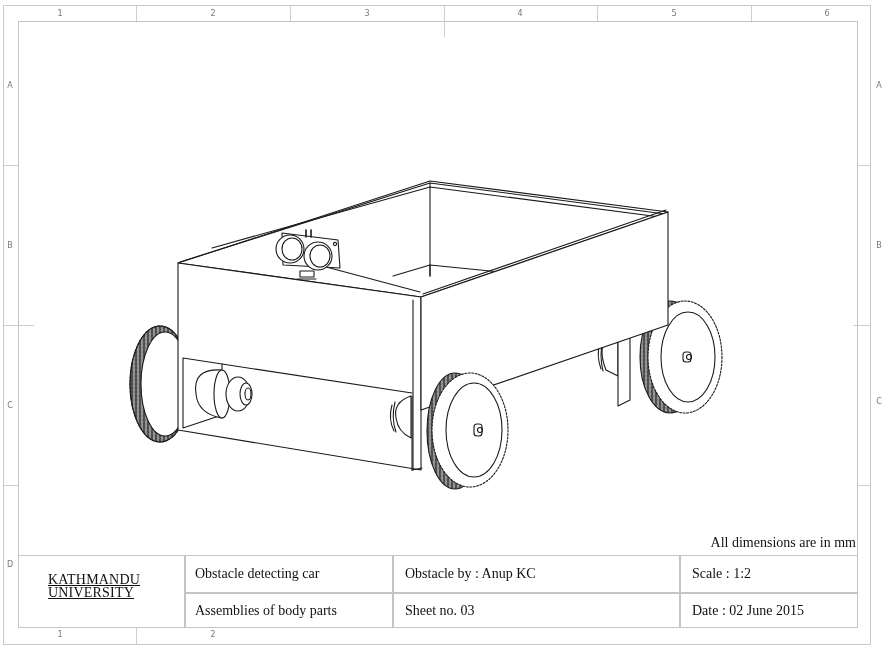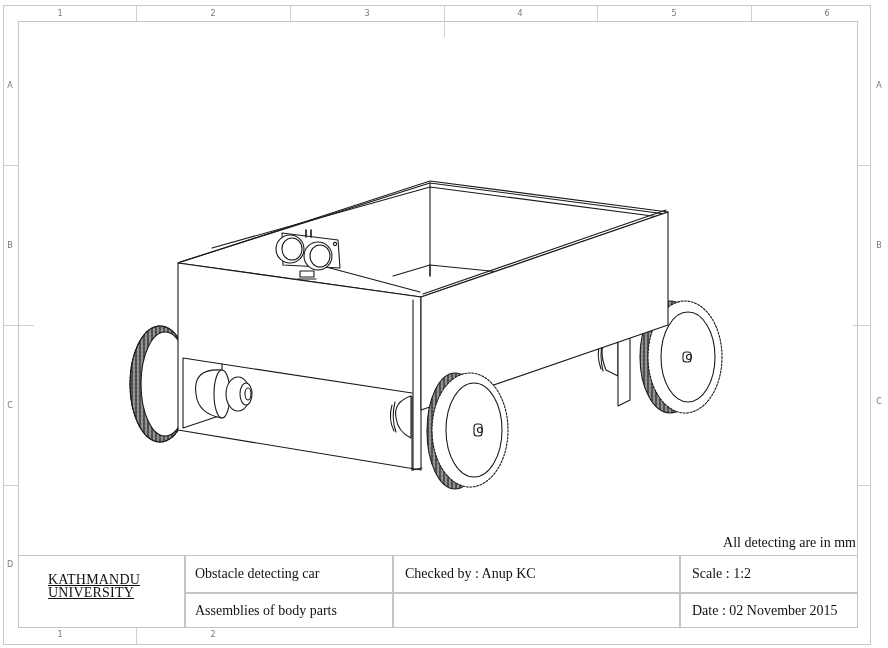--- a/index.html
+++ b/index.html
@@ -153,31 +153,32 @@
 
   <g>
     <ellipse cx="455" cy="431" rx="28" ry="58" fill="url(#teeth)"></ellipse>
     <ellipse cx="470" cy="430" rx="38" ry="57" fill="#fff" stroke-dasharray="2 1.5"></ellipse>
     <ellipse cx="474" cy="430" rx="28" ry="47" fill="#fff"></ellipse>
     <rect x="474" y="424" width="8" height="12" rx="3" fill="#fff"></rect>
     <circle cx="480" cy="430" r="2.5"></circle>
   </g>
 </svg>
 
-<div class="note">All detecting are in mm</div>
+<div class="note">All dimensions are in mm</div>
 
 <div class="tb">
   <div class="tb-vline" style="left:166px;"></div>
   <div class="tb-vline" style="left:374px;"></div>
   <div class="tb-vline" style="left:661px;"></div>
   <div class="tb-hline" style="left:166px;top:36px;width:674px;"></div>
 
   <div class="uni">
     <div>KATHMANDU</div>
     <div>UNIVERSITY</div>
   </div>
 
   <div class="tb-cell" style="left:166px;top:0;width:208px;height:36px;">Obstacle detecting car</div>
   <div class="tb-cell" style="left:166px;top:37px;width:208px;height:36px;">Assemblies of body parts</div>
-  <div class="tb-cell" style="left:376px;top:0;width:285px;height:36px;">Checked by : Anup KC</div>
+  <div class="tb-cell" style="left:376px;top:0;width:285px;height:36px;">Obstacle by : Anup KC</div>
+  <div class="tb-cell" style="left:376px;top:37px;width:285px;height:36px;">Sheet no. 03</div>
   <div class="tb-cell" style="left:663px;top:0;width:194px;height:36px;">Scale : 1:2</div>
-  <div class="tb-cell" style="left:663px;top:37px;width:177px;height:36px;">Date : 02 November 2015</div>
+  <div class="tb-cell" style="left:663px;top:37px;width:177px;height:36px;">Date : 02 June 2015</div>
 </div>
 
 </body></html>

